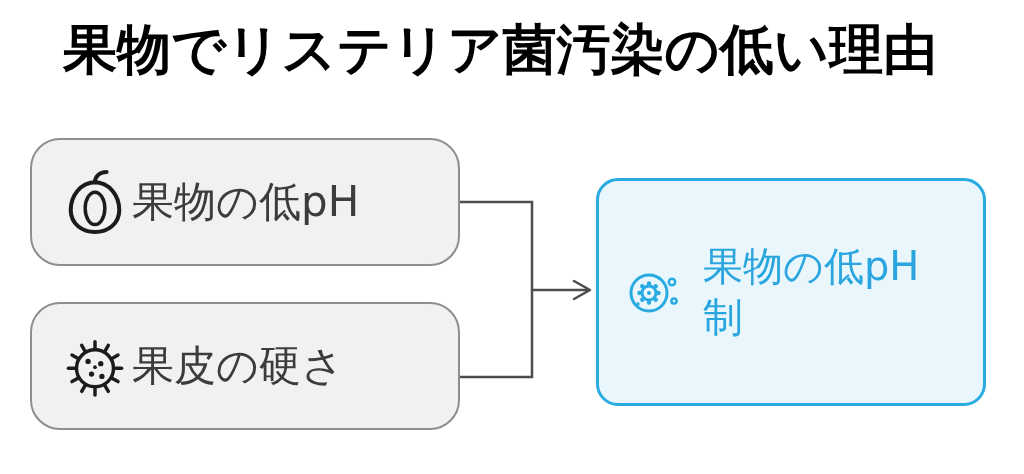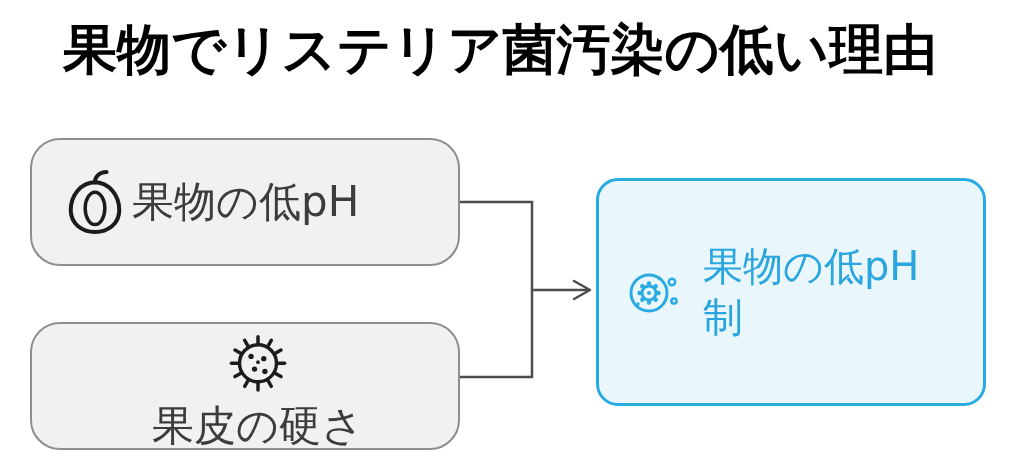--- a/index.html
+++ b/index.html
@@ -16,21 +16,21 @@
     font-size: 54px; font-weight: 800; color: #000000;
     white-space: nowrap; letter-spacing: 0px;
   }
 
   .cause-box {
     position: absolute; left: 30px; width: 430px; height: 128px;
     background: #f1f1f1; border: 2px solid #8e8e8e; border-radius: 30px;
     display: flex; align-items: center; padding-left: 26px; 
   }
   .cause-box.top    { top: 138px; }
-  .cause-box.bottom { top: 322px; flex-direction: column; }
+  .cause-box.bottom { top: 302px; }
   .cause-label { font-size: 42px; color: #3c3c3c; white-space: nowrap; }
 
   .result-box {
     position: absolute; left: 596px; top: 178px; width: 390px; height: 228px;
     background: #e9f7fd; border: 3px solid #29abe2; border-radius: 22px;
     display: flex; align-items: center; padding: 0 14px 0 22px; gap: 18px;
   }
   .result-text { font-size: 40px; line-height: 51px; color: #2aa5de; }
 
   .icon { flex: 0 0 auto; display: block; }

